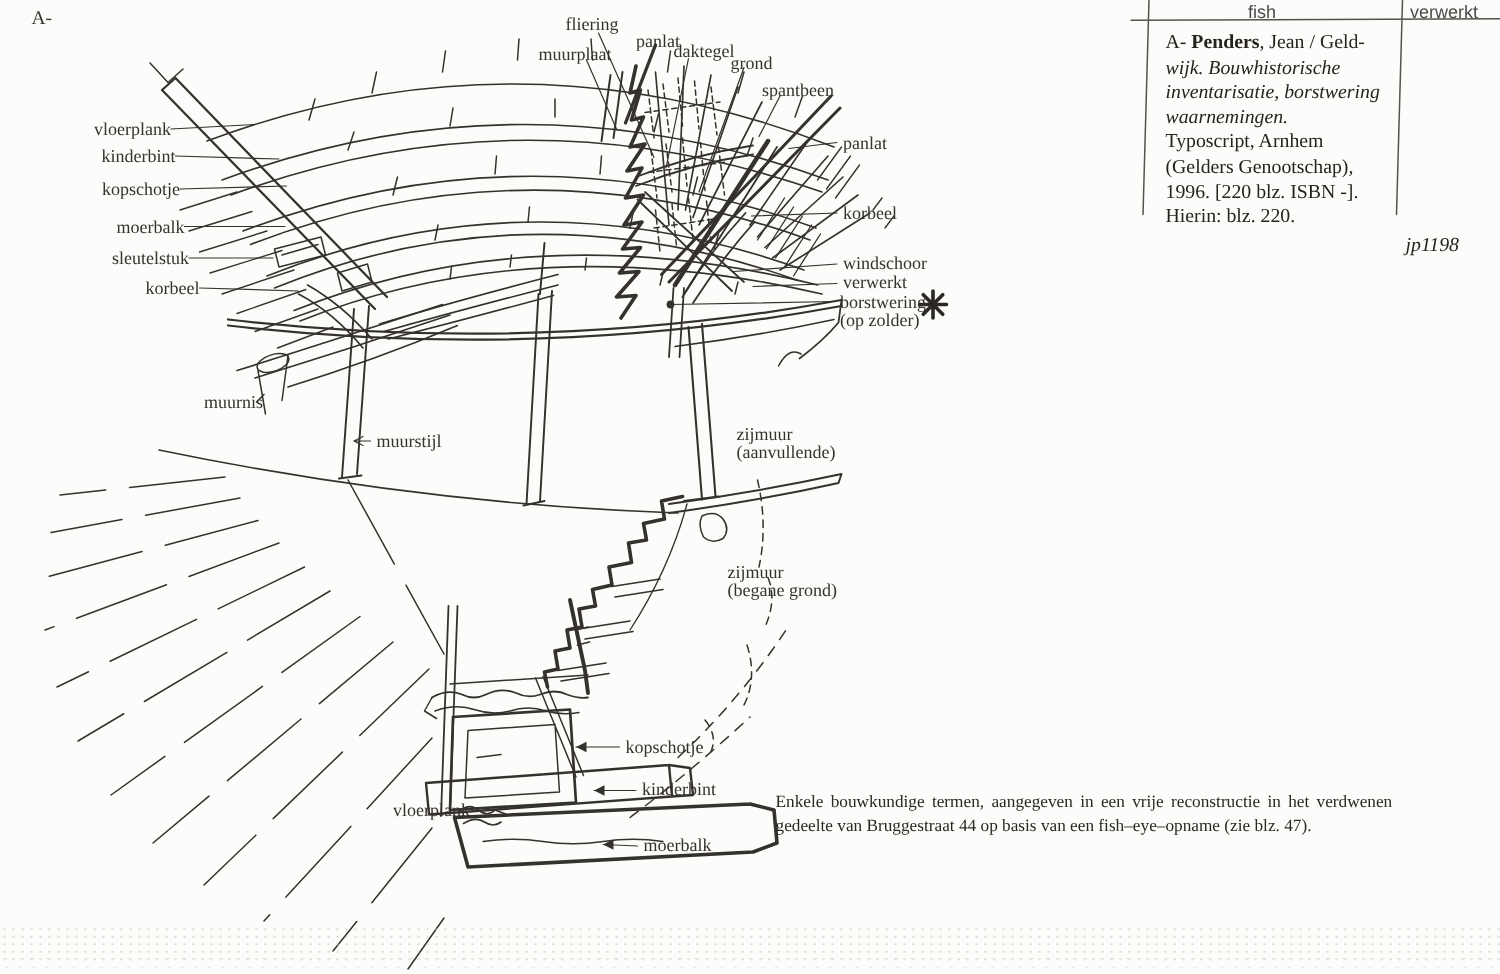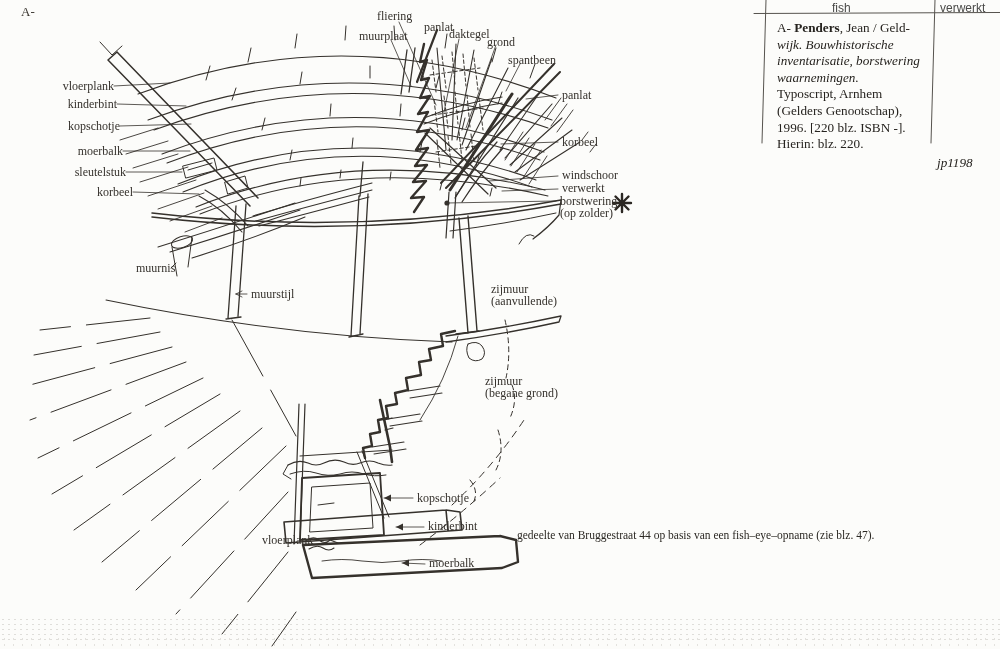--- a/index.html
+++ b/index.html
@@ -185,18 +185,19 @@
       <div class="ln"><i>waarnemingen.</i></div>
       <div class="ln">Typoscript, Arnhem</div>
       <div class="ln">(Gelders Genootschap),</div>
       <div class="ln">1996. [220 blz. ISBN -].</div>
       <div class="ln">Hierin: blz. 220.</div>
     </div>
     <div class="code">jp1198</div>
   </div>
 
   <div class="cap">
+    <div class="c1">Enkele bouwkundige termen, aangegeven in een vrije reconstructie in het verdwenen</div>
     <div class="c2">gedeelte van Bruggestraat 44 op basis van een fish–eye–opname (zie blz. 47).</div>
   </div>
 
   <div class="noise"></div>
   <div class="noise2"></div>
 </div>
 
 </body></html>

